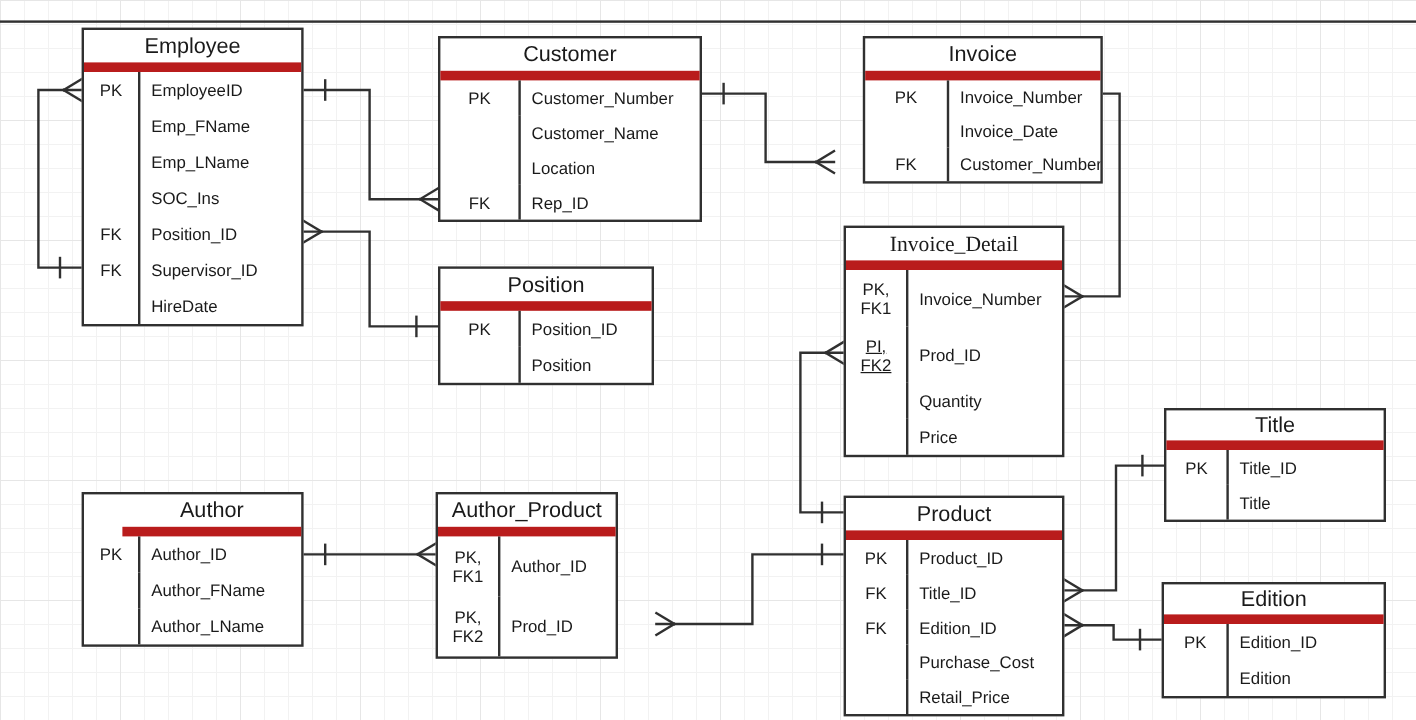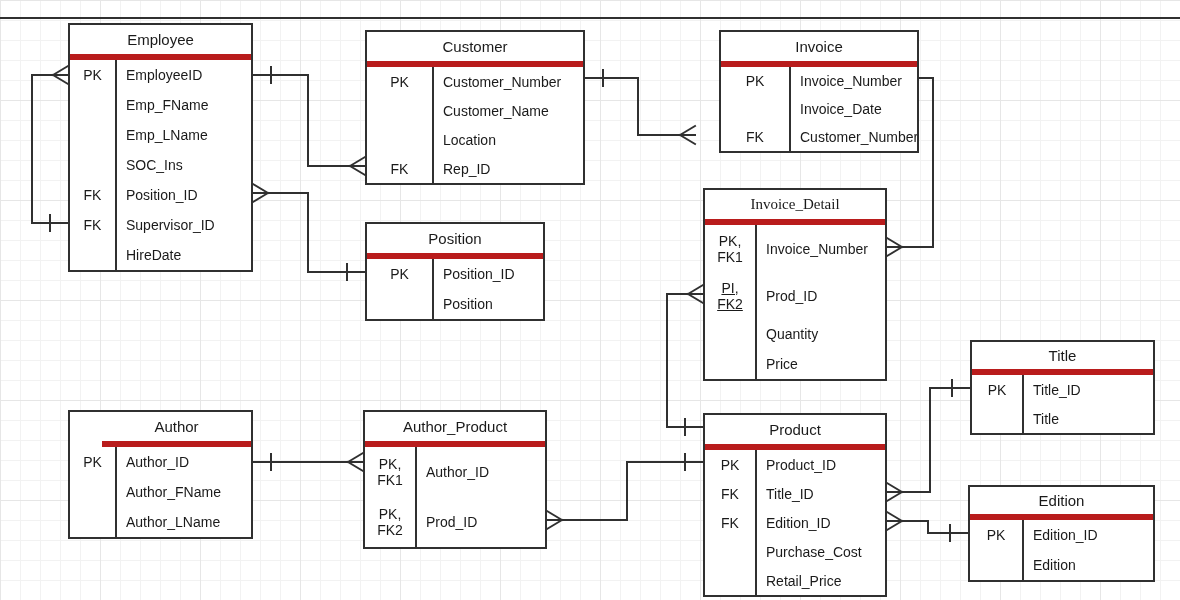--- a/index.html
+++ b/index.html
@@ -28,23 +28,23 @@
   .table{
     position:absolute;
     box-sizing:border-box;
     background:#ffffff;
     border:2px solid #303030;
     color:#1a1a1a;
     font-size:14px;
   }
   .t-header{
     box-sizing:border-box;
-    border-bottom:6px solid #b91c1c;
+    border-bottom:8px solid #b91c1c;
     display:flex;align-items:center;justify-content:center;
-    font-size:15px;
+    font-size:18px;
   }
   .t-row{display:flex;box-sizing:border-box;}
   .t-key{
     box-sizing:border-box;flex:0 0 auto;
     border-right:2px solid #303030;
     display:flex;align-items:center;justify-content:center;
     text-align:center;white-space:pre-line;line-height:16px;
   }
   .t-field{
     flex:1 1 auto;display:flex;align-items:center;
@@ -224,21 +224,21 @@
       </div>
       <div class="t-row" style="height: 30px;">
         <div class="t-key" style="width: 47px;"></div>
         <div class="t-field">Author_FName</div>
       </div>
       <div class="t-row" style="height: 30px;">
         <div class="t-key" style="width: 47px;"></div>
         <div class="t-field">Author_LName</div>
       </div>
     </div>
-    <div class="table" style="left: 363px; top: 410px; width: 184px;">
+    <div class="table" style="left: 363px; top: 410px; width: 152px;">
       <div class="t-header" style="height: 35px;">Author_Product</div>
       <div class="t-row" style="height: 50px;">
         <div class="t-key" style="width: 52px;">PK,
 FK1</div>
         <div class="t-field">Author_ID</div>
       </div>
       <div class="t-row" style="height: 50px;">
         <div class="t-key" style="width: 52px;">PK,
 FK2</div>
         <div class="t-field">Prod_ID</div>

